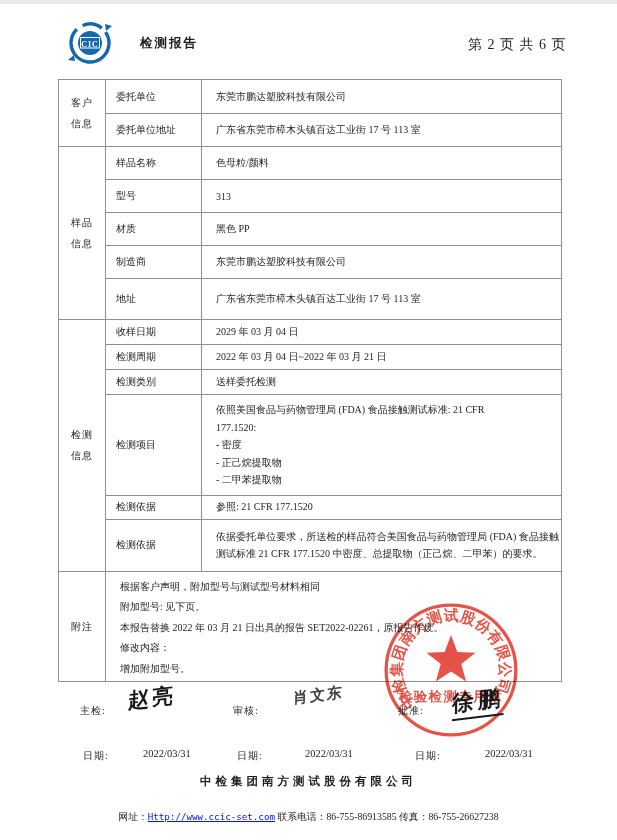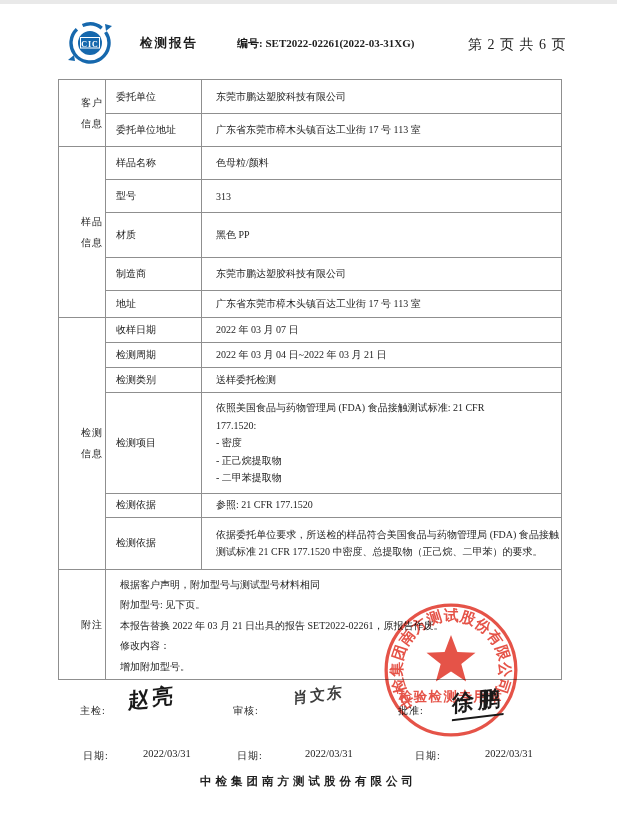--- a/index.html
+++ b/index.html
@@ -8,21 +8,21 @@
     font-family:"Liberation Serif","DejaVu Serif",serif;color:#1d1d1d;overflow:hidden;
   }
   
   .hdr-logo{position:absolute;left:62px;top:16px;width:56px;height:46px;}
   .hdr-title{position:absolute;left:140px;top:31px;font-size:12.5px;font-weight:bold;letter-spacing:2px;}
   .hdr-no{position:absolute;left:237px;top:32px;font-size:11px;font-weight:bold;}
   .hdr-page{position:absolute;left:468px;top:32px;font-size:14px;font-weight:normal;letter-spacing:1px;}
   
   table.rpt{position:absolute;left:58px;top:75px;width:503px;border-collapse:collapse;table-layout:fixed;}
   table.rpt td{border:1px solid #8f8f8f;font-size:10px;vertical-align:middle;overflow:hidden;}
-  td.grp{text-align:right;white-space:pre-line;line-height:2.15;letter-spacing:1px;padding:0 2px;}
+  td.grp{text-align:center;white-space:pre-line;line-height:2.15;letter-spacing:1px;padding:0 2px;}
   td.lbl{padding:2px 2px 2px 10px;}
   td.val{padding:2px 6px 2px 14px;}
   td.multi{white-space:pre-line;line-height:17.5px;padding-top:6px;padding-bottom:6px;vertical-align:top;}
   td.just{text-align:justify;line-height:17px;padding-right:2px;}
   td.note-cell{white-space:pre-line;line-height:20.5px;vertical-align:top;padding-top:5px;}
   
   .approve{position:absolute;left:0;top:648px;width:617px;height:122px;}
   .sig-label{position:absolute;font-size:10px;letter-spacing:1px;}
   .date-label{position:absolute;font-size:10px;letter-spacing:1px;}
   .date-val{position:absolute;font-size:10.5px;}
@@ -48,21 +48,20 @@
 
   <svg class="hdr-logo" viewBox="0 0 56 46">
     <circle cx="28" cy="23" r="19" fill="none" stroke="#1668ad" stroke-width="3.4" stroke-dasharray="86 7 20 6" transform="rotate(-35 28 23)"></circle>
     <polygon points="43,4 50,6 44,11" fill="#1668ad"></polygon>
     <polygon points="13,41 6,40 12,35" fill="#1668ad"></polygon>
     <circle cx="28" cy="23" r="12" fill="#1668ad"></circle>
     <rect x="18.5" y="17.5" width="19" height="10.5" fill="none" stroke="#ffffff" stroke-width="1"></rect>
     <text x="28" y="26.5" text-anchor="middle" fill="#ffffff" font-size="8" font-weight="bold" letter-spacing="1" font-family="Liberation Serif, serif">CIC</text>
   </svg>
   <div class="hdr-title">检测报告</div>
-  <div class="hdr-no"><span>编号: </span><span>SET2022-02261(2022-03-31XG)</span></div>
   <div class="hdr-page">第 2 页 共 6 页</div>
 
   <table class="rpt">
     <colgroup>
         <col style="width:47px">
         <col style="width:96px">
         <col style="width:360px">
       </colgroup>
     <tbody>
         <tr style="height:34px">
@@ -78,37 +77,37 @@
     <tr style="height:33px">
       <td class="grp" rowspan="5">样品
 信息</td>
       <td class="lbl">样品名称</td>
       <td class="val">色母粒/颜料</td>
     </tr>
     <tr style="height:33px">
       <td class="lbl">型号</td>
       <td class="val">313</td>
     </tr>
-    <tr style="height:45px">
+    <tr style="height:33px">
       <td class="lbl">材质</td>
       <td class="val">黑色 PP</td>
     </tr>
     <tr style="height:33px">
       <td class="lbl">制造商</td>
       <td class="val">东莞市鹏达塑胶科技有限公司</td>
     </tr>
-    <tr style="height:27px">
+    <tr style="height:41px">
       <td class="lbl">地址</td>
       <td class="val">广东省东莞市樟木头镇百达工业街 17 号 113 室</td>
     </tr>
     <tr style="height:25px">
       <td class="grp" rowspan="6">检测
 信息</td>
       <td class="lbl">收样日期</td>
-      <td class="val">2022 年 03 月 07 日</td>
+      <td class="val">2029 年 03 月 04 日</td>
     </tr>
     <tr style="height:25px">
       <td class="lbl">检测周期</td>
       <td class="val">2022 年 03 月 04 日~2022 年 03 月 21 日</td>
     </tr>
     <tr style="height:25px">
       <td class="lbl">检测类别</td>
       <td class="val">送样委托检测</td>
     </tr>
     <tr style="height:89px">
@@ -161,14 +160,19 @@
 
     <span class="date-label" style="left:83px;top:97px">日期:</span>
     <span class="date-val" style="left:143px;top:96px">2022/03/31</span>
     <span class="date-label" style="left:237px;top:97px">日期:</span>
     <span class="date-val" style="left:305px;top:96px">2022/03/31</span>
     <span class="date-label" style="left:415px;top:97px">日期:</span>
     <span class="date-val" style="left:485px;top:96px">2022/03/31</span>
   </div>
 
   <div class="ftr-company">中检集团南方测试股份有限公司</div>
+  <div class="ftr-line2">
+    <span>网址：</span><a href="#" class="ftr-link">Http://www.ccic-set.com</a>
+    <span>联系电话：</span><span>86-755-86913585</span>
+    <span>传真：</span><span>86-755-26627238</span>
+  </div>
 
 </div>
 
 </body></html>

